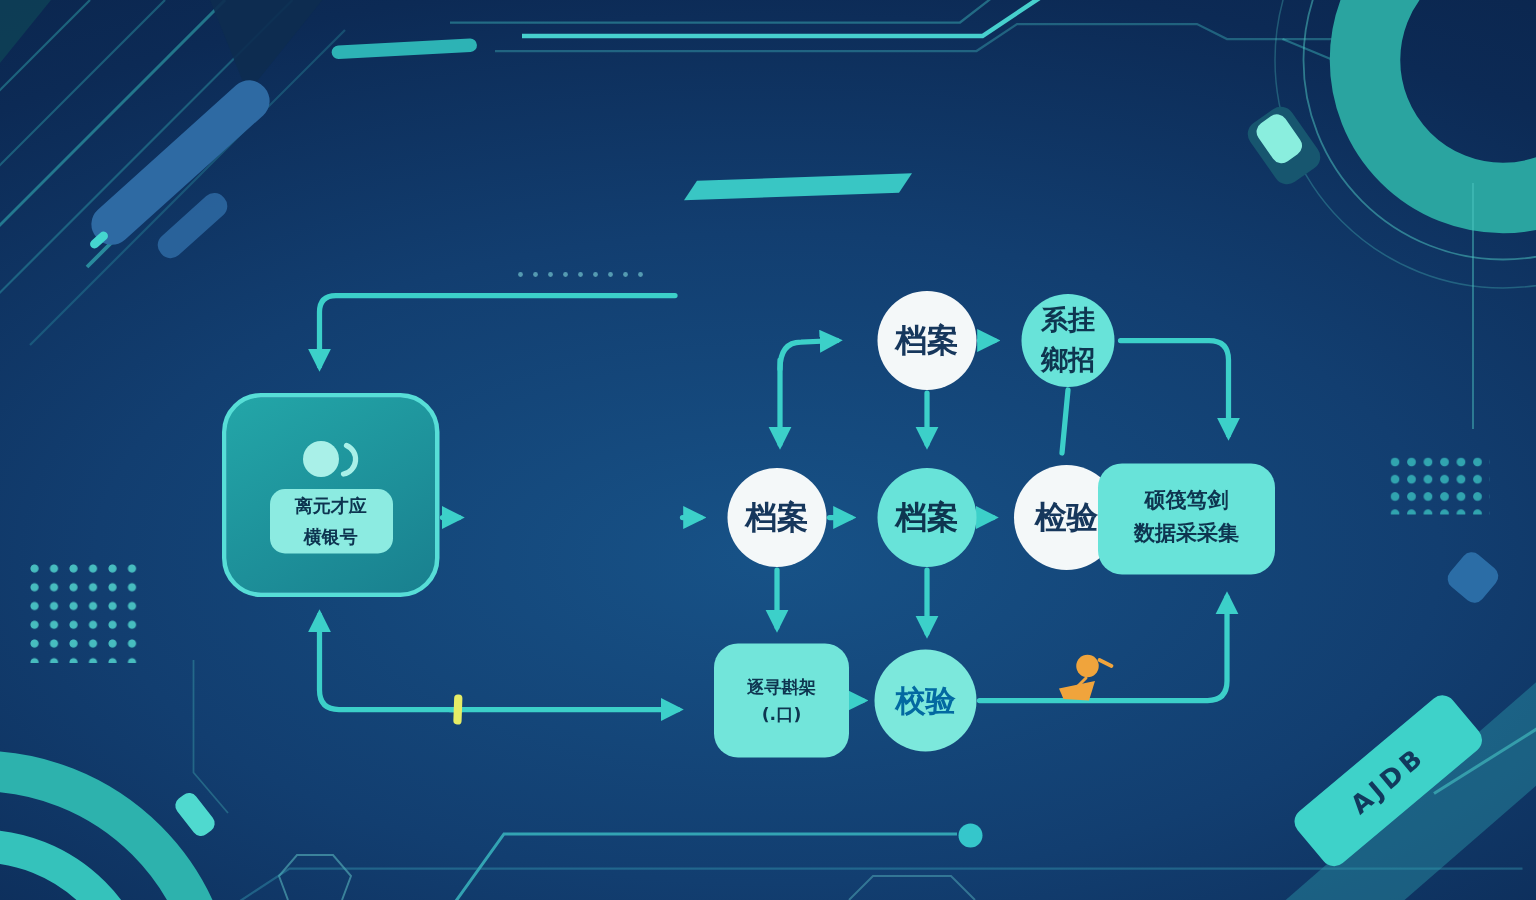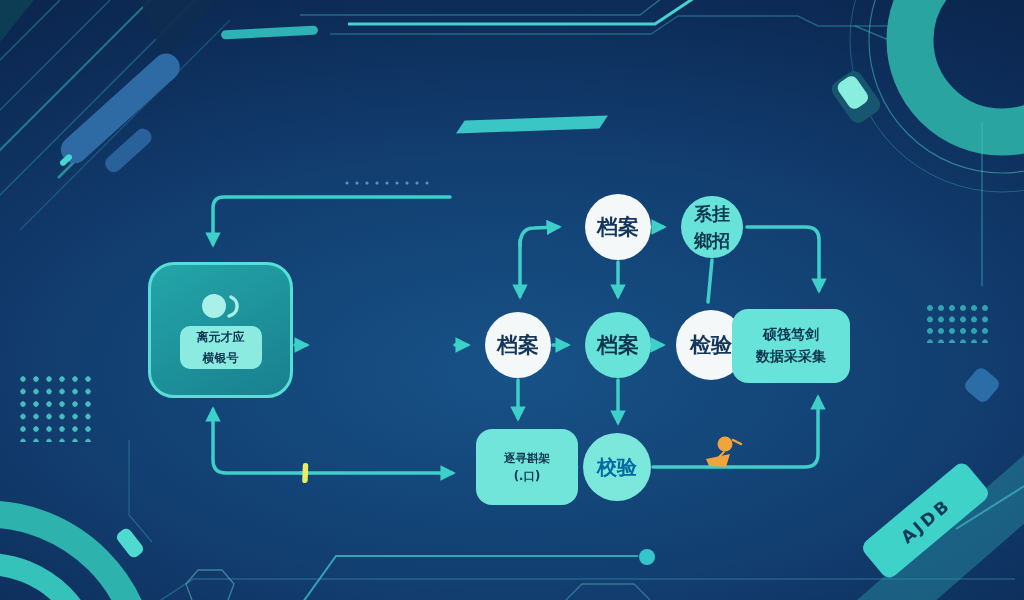--- a/index.html
+++ b/index.html
@@ -32,21 +32,21 @@
   .teal{background:#68e3d9;color:#0e3550;}
   .teal2{background:#7ce8dc;color:#0369a1;}
   .c-top-archive{left:585px;top:194px;width:66px;height:66px;font-size:21px;}
   .c-top-link{left:681px;top:196px;width:62px;height:62px;font-size:18px;line-height:1.5;}
   .c-mid-a{left:485px;top:312px;width:66px;height:66px;font-size:21px;}
   .c-mid-b{left:585px;top:312px;width:66px;height:66px;font-size:21px;}
   .c-inspect{left:676px;top:310px;width:70px;height:70px;font-size:21px;}
   .c-verify{left:583px;top:433px;width:68px;height:68px;font-size:20px;}
   .box-right{left:732px;top:309px;width:118px;height:74px;border-radius:16px;
     background:#68e3d9;color:#0e3550;font-size:14px;line-height:1.55;}
-  .box-bottom{left:476px;top:429px;width:102px;height:76px;border-radius:16px;
+  .box-bottom{left:476px;top:429px;width:90px;height:76px;border-radius:16px;
     background:#72e5da;color:#0e3550;font-size:11.5px;line-height:1.6;}
   .badge{left:858px;top:498px;width:135px;height:45px;border-radius:9px;background:#3ed2c9;
     color:#11395c;font-size:17px;letter-spacing:3px;transform:rotate(-40deg);}
 </style>
 </head>
 <body>
 
 <div class="stage">
 
   <svg class="deco" width="1024" height="600" viewBox="0 0 1024 600">

